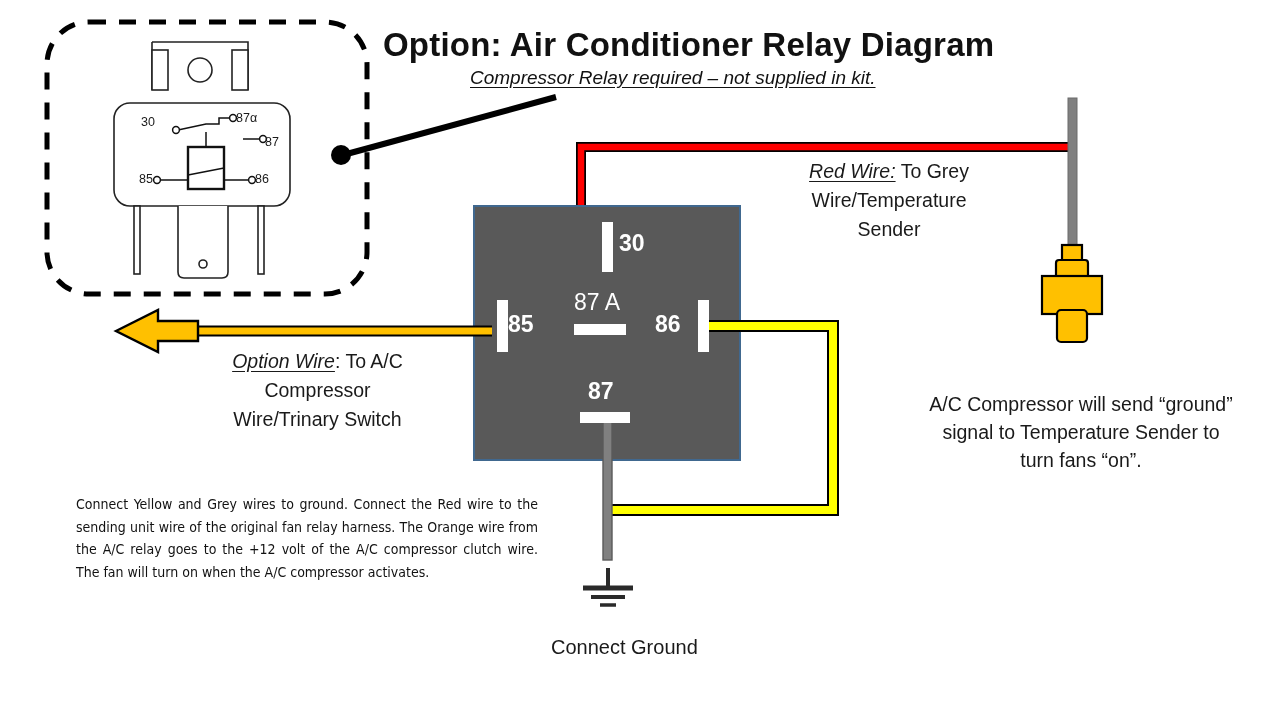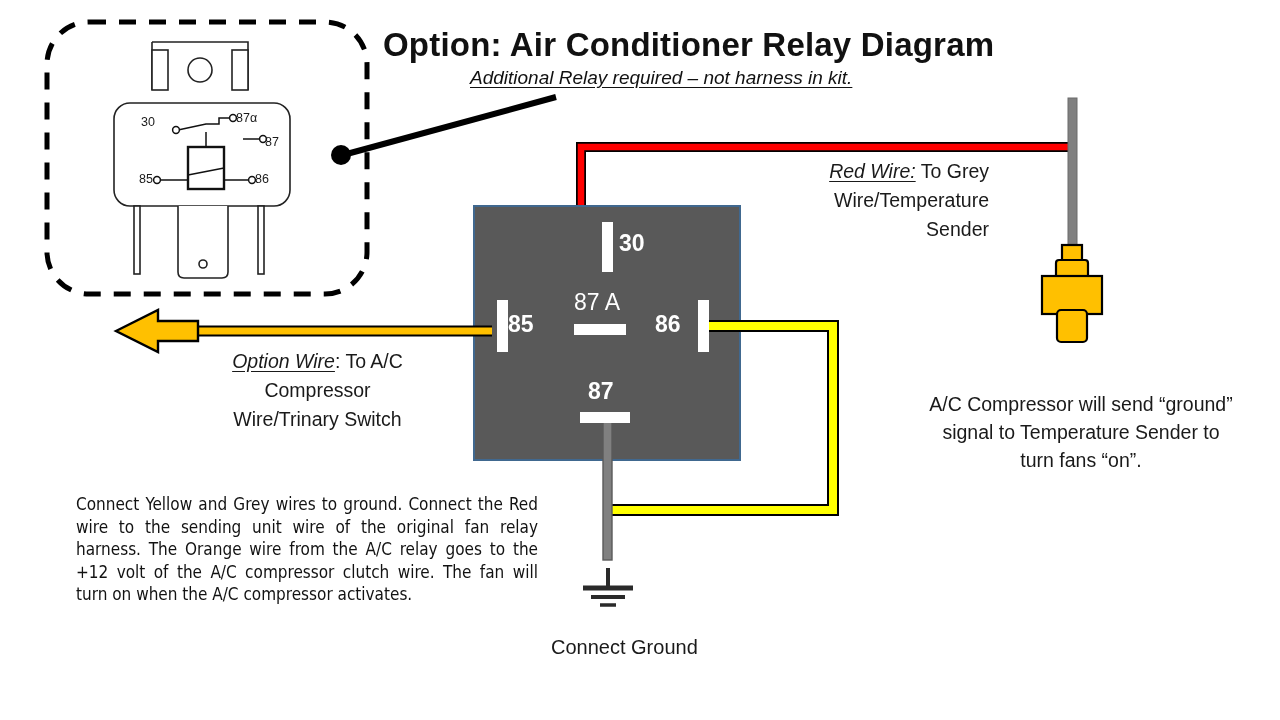--- a/index.html
+++ b/index.html
@@ -48,21 +48,21 @@
     color: #1a1a1a;
   }
   .callout .lead {
     font-style: italic;
     text-decoration: underline;
     text-underline-offset: 3px;
   }
   .callout-red {
     left: 789px; top: 157px;
     width: 200px;
-    text-align: right;
+    text-align: center;
   }
   .callout-orange {
     left: 210px; top: 347px;
     width: 215px;
     text-align: center;
   }
   .callout-right {
     left: 928px; top: 362px;
     width: 306px;
     text-align: center;
@@ -74,21 +74,21 @@
     left: 551px; top: 636px;
     font-size: 20px;
     color: #1a1a1a;
     white-space: nowrap;
   }
 
   .paragraph {
     left: 76px; top: 493px;
     width: 462px;
     font-family: "DejaVu Sans Condensed", "Liberation Sans Narrow", "Liberation Sans", sans-serif;
-    font-size: 17px;
+    font-size: 14px;
     line-height: 22.5px;
     text-align: justify;
     color: #121212;
     font-stretch: condensed;
   }
 
   
   .term-label {
     color: #ffffff;
     font-weight: bold;
@@ -211,21 +211,21 @@
     <rect x="602" y="222" width="11" height="50"></rect>
     <rect x="497" y="300" width="11" height="52"></rect>
     <rect x="698" y="300" width="11" height="52"></rect>
     <rect x="574" y="324" width="52" height="11"></rect>
     <rect x="580" y="412" width="50" height="11"></rect>
   </g>
 </svg>
 
 <div class="abs title">Option: Air Conditioner Relay Diagram</div>
 
-<div class="abs subtitle">Additional Relay required – not harness in kit.</div>
+<div class="abs subtitle">Compressor Relay required – not supplied in kit.</div>
 
 <div class="abs term-label t30">30</div>
 <div class="abs term-label t85">85</div>
 <div class="abs term-label t86">86</div>
 <div class="abs term-label t87a plain">87 A</div>
 <div class="abs term-label t87">87</div>
 
 <div class="abs ins-label i30">30</div>
 <div class="abs ins-label i87a">87α</div>
 <div class="abs ins-label i87">87</div>

